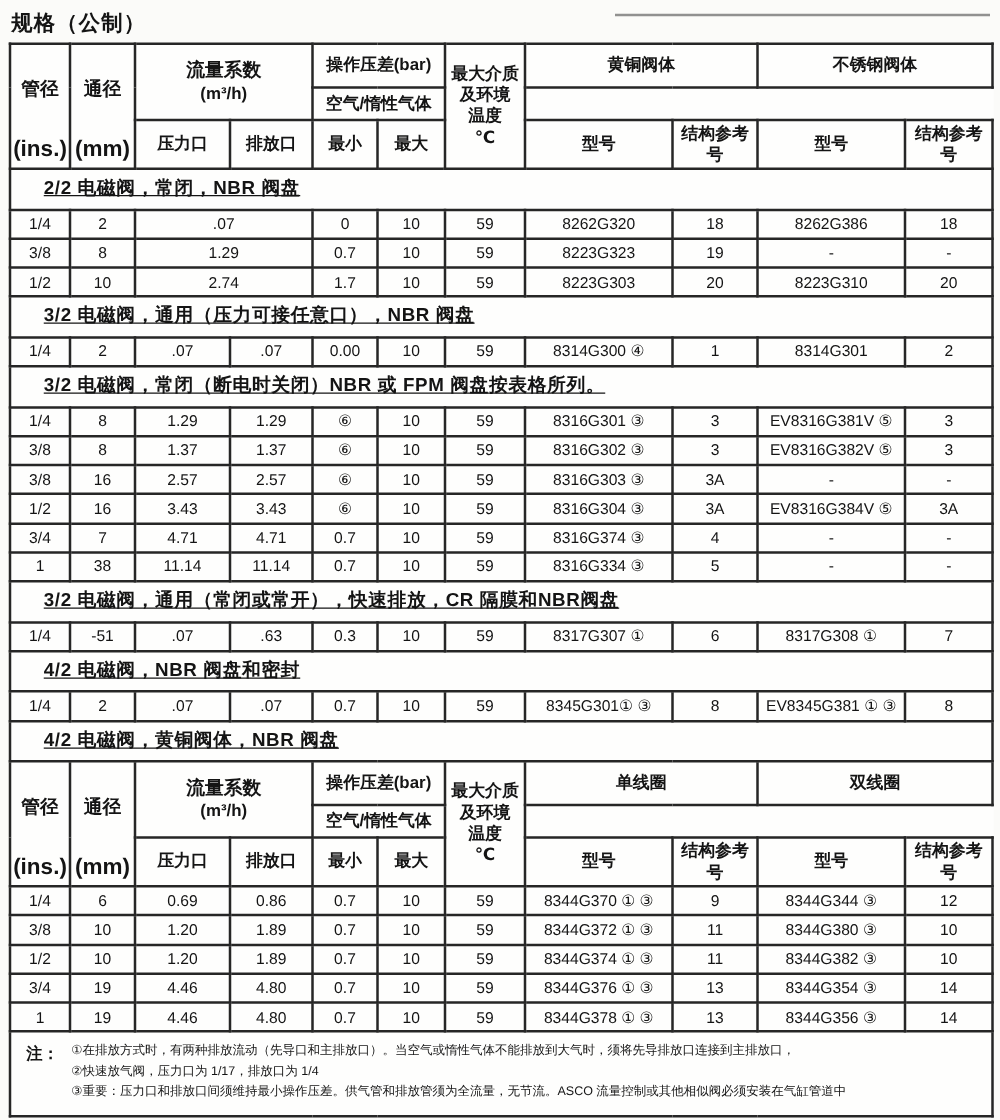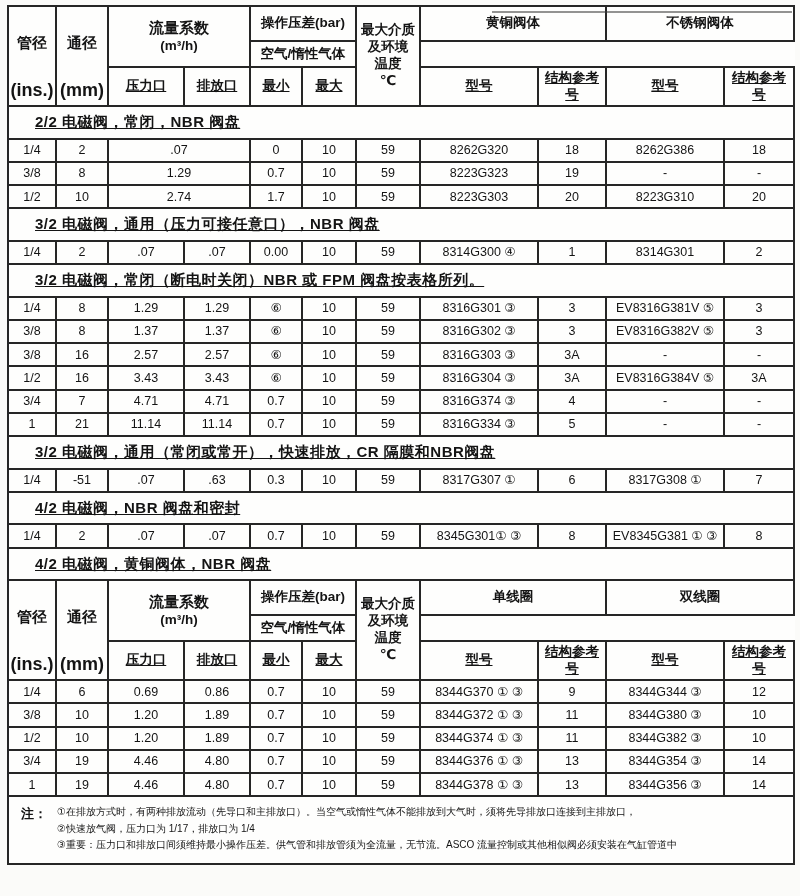--- a/index.html
+++ b/index.html
@@ -26,36 +26,37 @@
   }
   .spec th{font-size:13.5px;font-weight:bold;padding:1px 1px;line-height:1.25;}
   .spec td{font-size:12.5px;padding:2.5px 1px;line-height:1.3;}
   .hlabel{font-size:15px;font-weight:bold;}
   .hunit{font-size:18px;font-weight:bold;}
   .stack3{height:96px;display:flex;flex-direction:column;align-items:center;}
   .stack3 .hlabel{margin:auto 0;}
   .stack3 .hunit{margin:0 0 3px 0;}
   .row1{height:34px;}
   .row2{height:26px;}
-  .row3{height:34px;text-decoration:underline;}
+  .row3{height:34px;}
   .temp-cell div{line-height:1.25;}
   tr.sec-title td{
     text-align:left;font-size:15px;font-weight:bold;
     padding:5px 4px 6px 26px;letter-spacing:.5px;text-decoration:underline;
   }
   td.notes-cell{padding:0;text-align:left;}
   .notes{display:flex;padding:7px 8px 9px 12px;}
   .notes-label{font-weight:bold;font-size:13px;flex:0 0 36px;line-height:1.55;}
   .notes-items{flex:1;}
   .note-item{font-size:10px;line-height:1.55;margin-bottom:1px;}
 </style>
 </head>
 <body>
 
 <div class="page">
+  <div class="page-title">规格（公制）</div>
   <div class="scan-line"></div>
 
   <table class="spec">
     <colgroup>
       <col style="width:48px">
         <col style="width:52px">
         <col style="width:76px">
         <col style="width:66px">
       <col style="width:52px">
         <col style="width:54px">
@@ -239,21 +240,21 @@
           <td>0.7</td>
           <td>10</td>
           <td>59</td>
           <td>8316G374 ③</td>
           <td>4</td>
           <td>-</td>
           <td>-</td>
         </tr>
         <tr>
           <td>1</td>
-          <td>21</td>
+          <td>38</td>
           <td>11.14</td>
           <td>11.14</td>
           <td>0.7</td>
           <td>10</td>
           <td>59</td>
           <td>8316G334 ③</td>
           <td>5</td>
           <td>-</td>
           <td>-</td>
         </tr>

